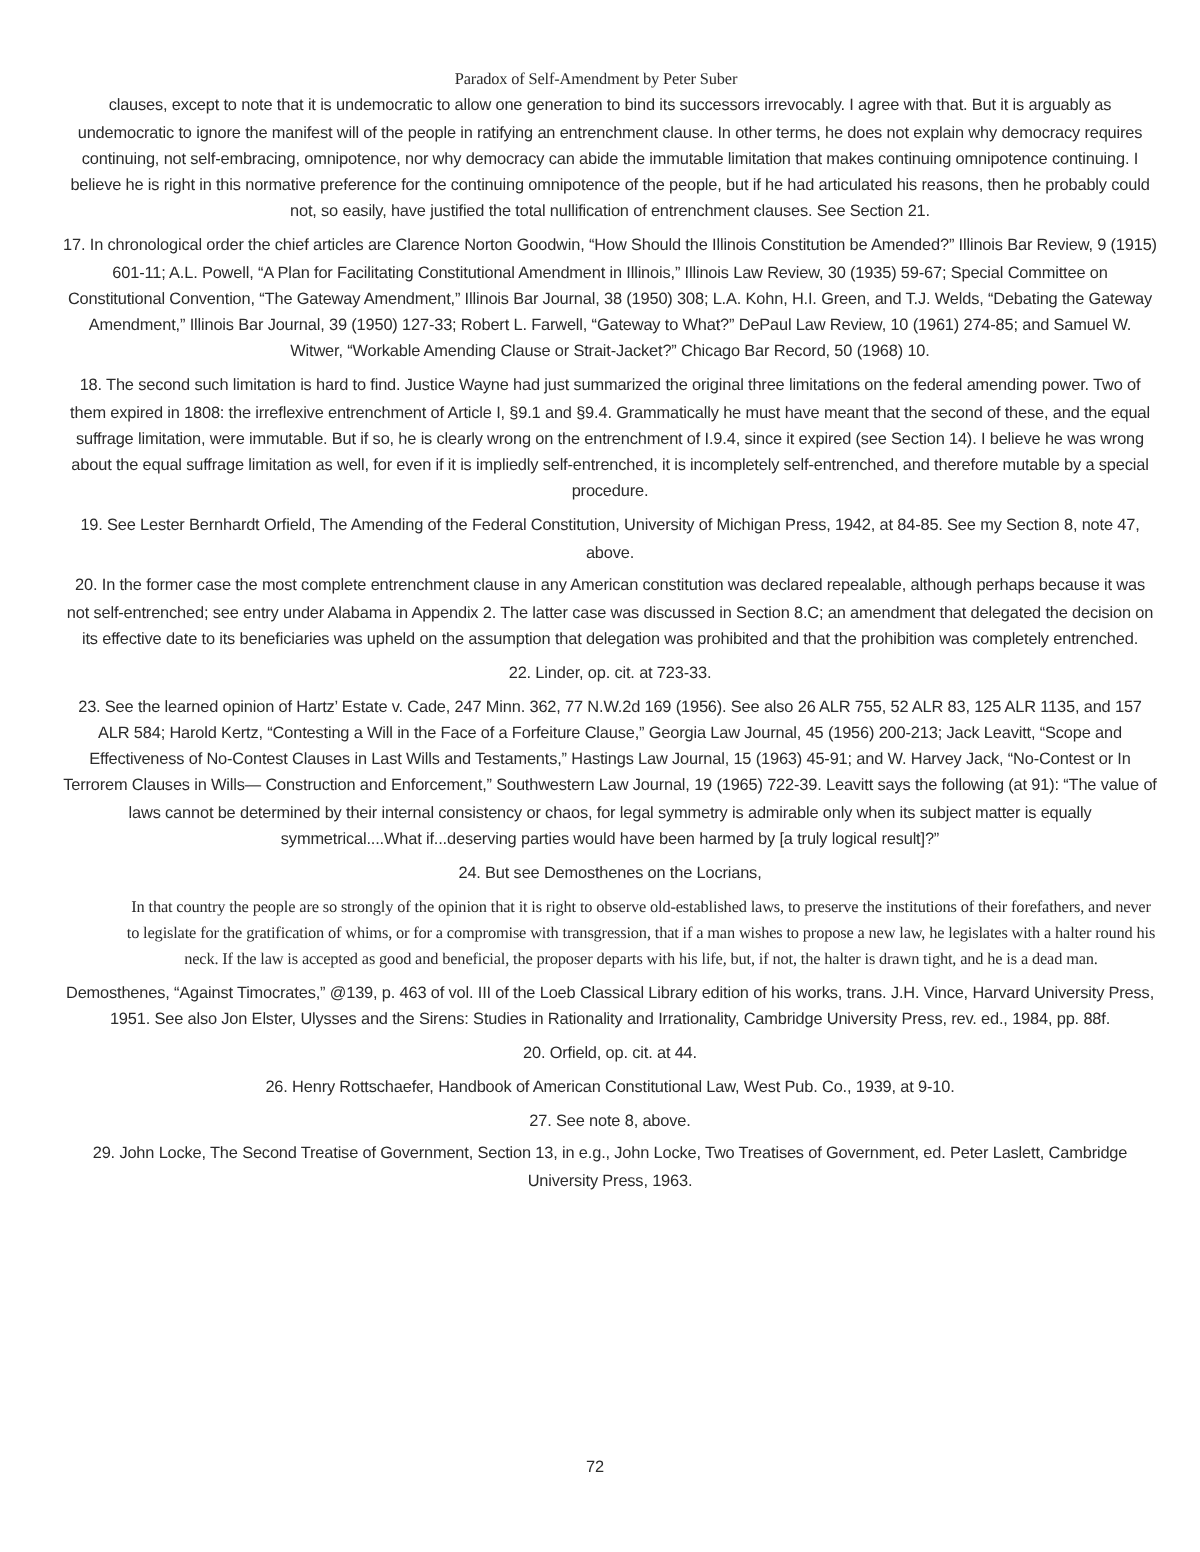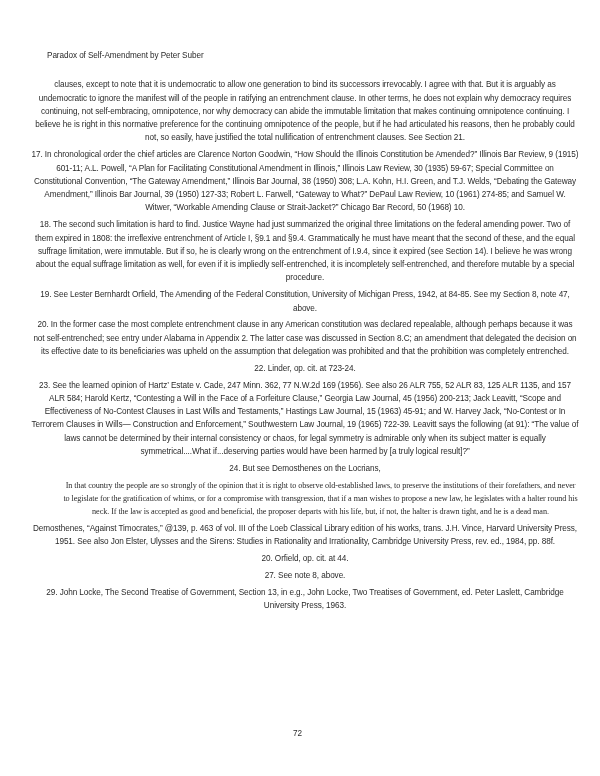--- a/index.html
+++ b/index.html
@@ -15,24 +15,25 @@
     letter-spacing: -0.08px;
     color: #2b2b2b;
   }
   .page {
     position: absolute;
     top: 33px;
     left: 31px;
     width: 548px;
   }
   .running-header {
-    margin: 16px;
+    margin: 0;
     padding-right: 14px;
-    text-align: left;
+    text-align: center;
     white-space: nowrap;
+    font-family: Liberation Serif, serif;
   }
   p.para {
     margin: 0 0 3.5px 0;
     text-align: center;
   }
   p.quote {
     margin-left: 31px;
     font-family: Liberation Serif, serif;
   }
   .page-number {
@@ -47,23 +48,24 @@
 </head>
 <body>
 
 <div class="page">
   <p class="running-header">Paradox of Self-Amendment by Peter Suber</p>
   <p class="para">clauses, except to note that it is undemocratic to allow one generation to bind its successors irrevocably. I agree with that. But it is arguably as undemocratic to ignore the manifest will of the people in ratifying an entrenchment clause. In other terms, he does not explain why democracy requires continuing, not self-embracing, omnipotence, nor why democracy can abide the immutable limitation that makes continuing omnipotence continuing. I believe he is right in this normative preference for the continuing omnipotence of the people, but if he had articulated his reasons, then he probably could not, so easily, have justified the total nullification of entrenchment clauses. See Section 21.</p>
   <p class="para">17. In chronological order the chief articles are Clarence Norton Goodwin, “How Should the Illinois Constitution be Amended?” Illinois Bar Review, 9 (1915) 601-11; A.L. Powell, “A Plan for Facilitating Constitutional Amendment in Illinois,” Illinois Law Review, 30 (1935) 59-67; Special Committee on Constitutional Convention, “The Gateway Amendment,” Illinois Bar Journal, 38 (1950) 308; L.A. Kohn, H.I. Green, and T.J. Welds, “Debating the Gateway Amendment,” Illinois Bar Journal, 39 (1950) 127-33; Robert L. Farwell, “Gateway to What?” DePaul Law Review, 10 (1961) 274-85; and Samuel W. Witwer, “Workable Amending Clause or Strait-Jacket?” Chicago Bar Record, 50 (1968) 10.</p>
   <p class="para">18. The second such limitation is hard to find. Justice Wayne had just summarized the original three limitations on the federal amending power. Two of them expired in 1808: the irreflexive entrenchment of Article I, §9.1 and §9.4. Grammatically he must have meant that the second of these, and the equal suffrage limitation, were immutable. But if so, he is clearly wrong on the entrenchment of I.9.4, since it expired (see Section 14). I believe he was wrong about the equal suffrage limitation as well, for even if it is impliedly self-entrenched, it is incompletely self-entrenched, and therefore mutable by a special procedure.</p>
   <p class="para">19. See Lester Bernhardt Orfield, The Amending of the Federal Constitution, University of Michigan Press, 1942, at 84-85. See my Section 8, note 47, above.</p>
   <p class="para">20. In the former case the most complete entrenchment clause in any American constitution was declared repealable, although perhaps because it was not self-entrenched; see entry under Alabama in Appendix 2. The latter case was discussed in Section 8.C; an amendment that delegated the decision on its effective date to its beneficiaries was upheld on the assumption that delegation was prohibited and that the prohibition was completely entrenched.</p>
-  <p class="para">22. Linder, op. cit. at 723-24.</p>
+  <p class="para">22. Linder, op. cit. at 723-33.</p>
   <p class="para">23. See the learned opinion of Hartz’ Estate v. Cade, 247 Minn. 362, 77 N.W.2d 169 (1956). See also 26 ALR 755, 52 ALR 83, 125 ALR 1135, and 157 ALR 584; Harold Kertz, “Contesting a Will in the Face of a Forfeiture Clause,” Georgia Law Journal, 45 (1956) 200-213; Jack Leavitt, “Scope and Effectiveness of No-Contest Clauses in Last Wills and Testaments,” Hastings Law Journal, 15 (1963) 45-91; and W. Harvey Jack, “No-Contest or In Terrorem Clauses in Wills— Construction and Enforcement,” Southwestern Law Journal, 19 (1965) 722-39. Leavitt says the following (at 91): “The value of laws cannot be determined by their internal consistency or chaos, for legal symmetry is admirable only when its subject matter is equally symmetrical....What if...deserving parties would have been harmed by [a truly logical result]?”</p>
   <p class="para">24. But see Demosthenes on the Locrians,</p>
   <p class="para quote">In that country the people are so strongly of the opinion that it is right to observe old-established laws, to preserve the institutions of their forefathers, and never to legislate for the gratification of whims, or for a compromise with transgression, that if a man wishes to propose a new law, he legislates with a halter round his neck. If the law is accepted as good and beneficial, the proposer departs with his life, but, if not, the halter is drawn tight, and he is a dead man.</p>
   <p class="para">Demosthenes, “Against Timocrates,” @139, p. 463 of vol. III of the Loeb Classical Library edition of his works, trans. J.H. Vince, Harvard University Press, 1951. See also Jon Elster, Ulysses and the Sirens: Studies in Rationality and Irrationality, Cambridge University Press, rev. ed., 1984, pp. 88f.</p>
   <p class="para">20. Orfield, op. cit. at 44.</p>
+  <p class="para">26. Henry Rottschaefer, Handbook of American Constitutional Law, West Pub. Co., 1939, at 9-10.</p>
   <p class="para">27. See note 8, above.</p>
   <p class="para">29. John Locke, The Second Treatise of Government, Section 13, in e.g., John Locke, Two Treatises of Government, ed. Peter Laslett, Cambridge University Press, 1963.</p>
 </div>
 
 <p class="page-number">72</p>
 
 </body></html>

